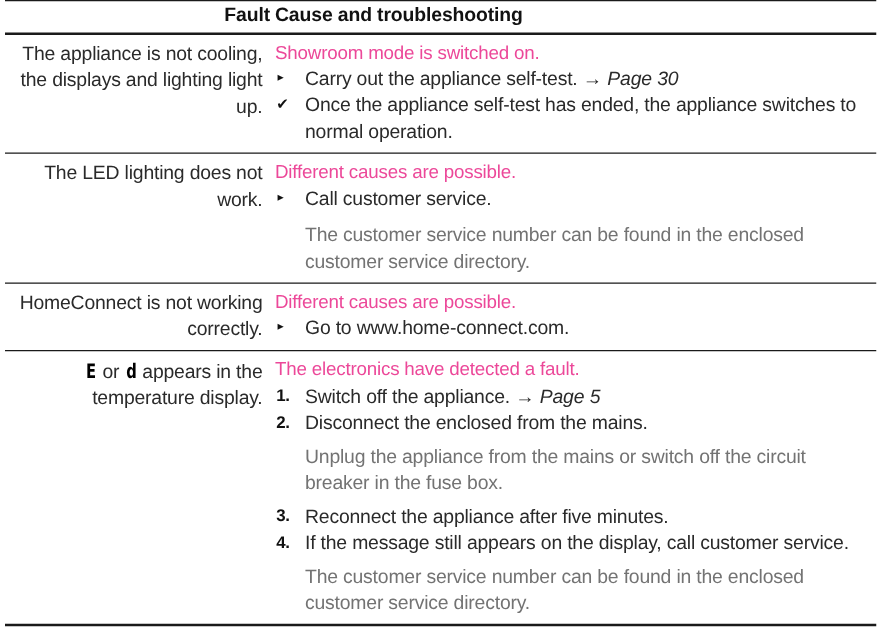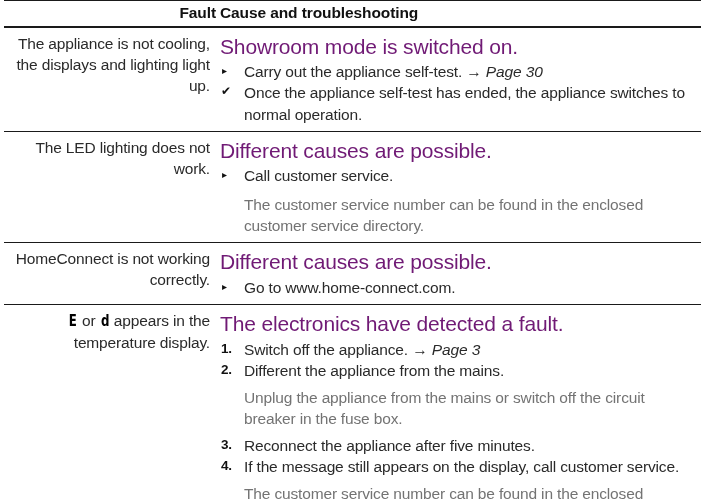--- a/index.html
+++ b/index.html
@@ -75,23 +75,23 @@
     font-family: "DejaVu Sans Condensed", "Liberation Sans Narrow", "Liberation Sans", sans-serif;
     font-weight: bold;
     font-stretch: condensed;
     font-size: 16px;
     color: #000;
     transform: scaleX(0.82);
     display: inline-block;
   }
 
   .lead {
-    font-size: 21px;
-    line-height: 1.36;
-    color: #701a75;
+    font-size: 15px;
+    line-height: 1.36;
+    color: #ec4899;
     letter-spacing: -0.15px;
     margin: 0;
   }
 
   ul.steps, ol.steps {
     list-style: none;
     margin: 0;
     padding: 0;
   }
   li.step {
@@ -216,25 +216,25 @@
 
   <div class="row">
     <div class="c1">
       <div class="fault-text"><span class="glyph">E</span><span> or </span><span class="glyph">d</span><span> appears in the temperature display.</span></div>
     </div>
     <div class="c2">
       <p class="lead">The electronics have detected a fault.</p>
       <ol class="steps">
 
         <li class="step">
-          <span class="marker num">1.</span><span>Switch off the appliance.</span><span>&nbsp;</span><span class="arrow">→</span><span>&nbsp;</span><span class="pageref">Page 3</span>
-        </li>
-
-        <li class="step">
-          <span class="marker num">2.</span><span>Different the appliance from the mains.</span>
+          <span class="marker num">1.</span><span>Switch off the appliance.</span><span>&nbsp;</span><span class="arrow">→</span><span>&nbsp;</span><span class="pageref">Page 5</span>
+        </li>
+
+        <li class="step">
+          <span class="marker num">2.</span><span>Disconnect the enclosed from the mains.</span>
         </li>
         <p class="cont" style="margin-top:6px;">Unplug the appliance from the mains or switch off the circuit breaker in the fuse box.</p>
 
         <li class="step" style="margin-top:6px;">
           <span class="marker num">3.</span><span>Reconnect the appliance after five minutes.</span>
         </li>
 
         <li class="step">
           <span class="marker num">4.</span><span>If the message still appears on the display, call customer service.</span>
         </li>

